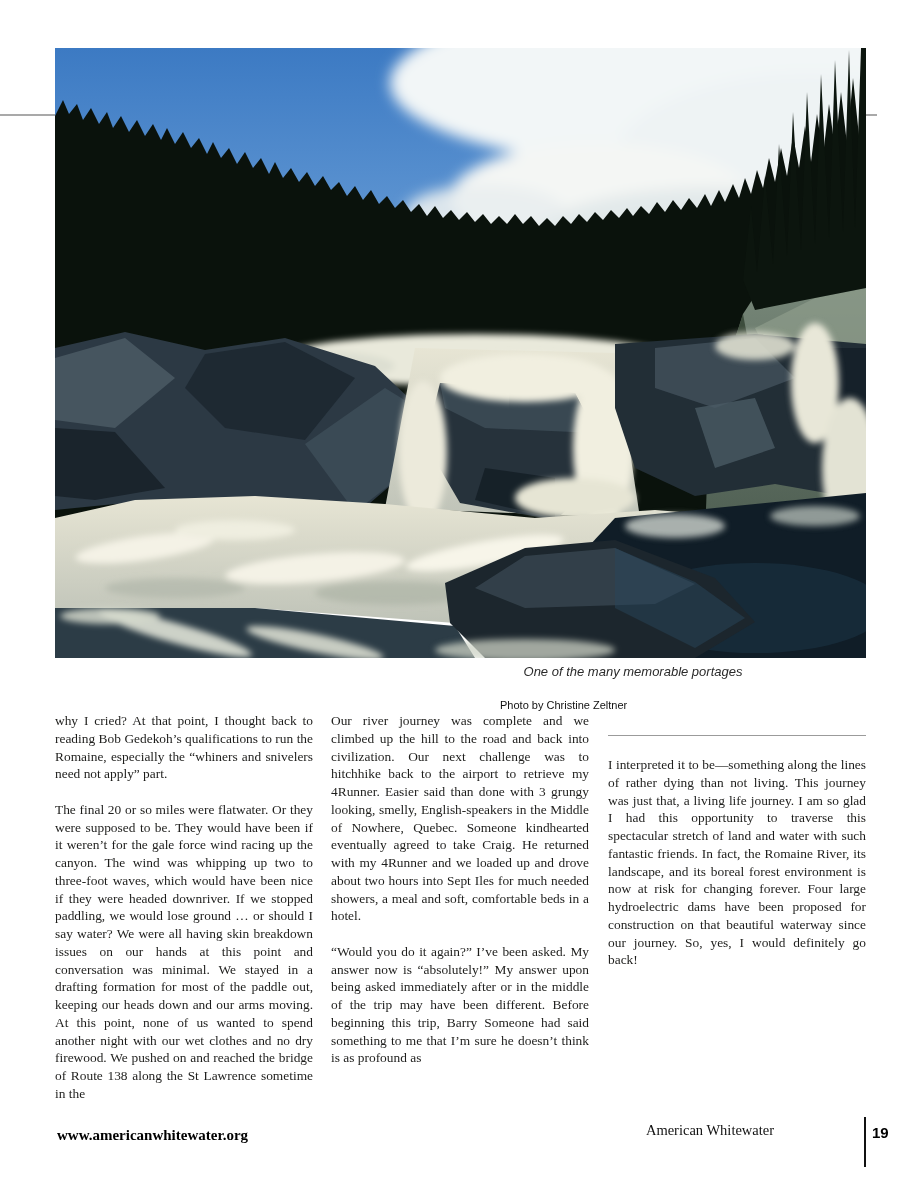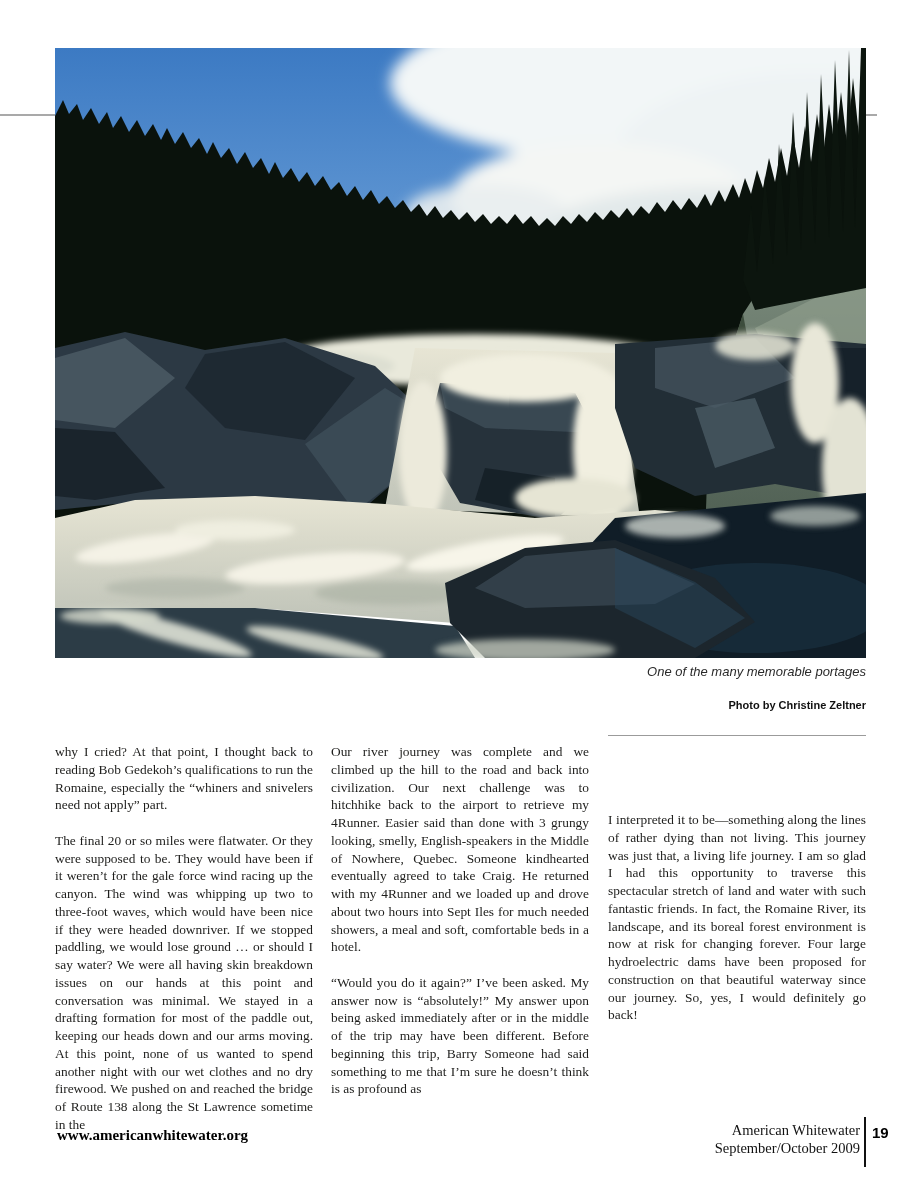--- a/index.html
+++ b/index.html
@@ -6,45 +6,45 @@
   body{
     width:921px;height:1196px;position:relative;background:#ffffff;
     font-family:"Liberation Serif","DejaVu Serif",serif;color:#1d1d1b;
     overflow:hidden;
   }
   .hairline{position:absolute;height:2px;background:#a9a9a9;}
   #hairline-left{left:0;top:114px;width:56px;}
   #hairline-right{left:866px;top:114px;width:11px;}
   #photo-frame{position:absolute;left:55px;top:48px;width:811px;height:610px;overflow:hidden;}
   #caption{
-    position:absolute;left:400px;top:664px;width:466px;text-align:right;
+    position:absolute;left:400px;top:664px;width:466px;text-align:center;
     font-family:"Liberation Sans","DejaVu Sans",sans-serif;font-style:italic;
     font-size:13px;color:#2a2a2a;
   }
   #photo-credit{
-    position:absolutetop;position:absolute;left:500px;top:699px;width:366px;text-align:right;
-    font-family:"Liberation Sans","DejaVu Sans",sans-serif;font-weight:bold;
+    position:absolutetop;position:absolute;left:500px;top:699px;width:366px;
+    font-family:"Liberation Sans","DejaVu Sans",sans-serif;font-weight:normal;
     font-size:11px;color:#111;
   }
   .col{
     position:absolute;top:712px;width:258px;
-    font-size:13.4px;line-height:17.75px;text-align:justify;margin-top:31px;
+    font-size:13.4px;line-height:17.75px;text-align:justify;
   }
   .col p{margin:0 0 17.75px 0;}
   #col-1{left:55px;}
   #col-2{left:331px;}
-  #col-3{left:608px;top:780px;}
+  #col-3{left:608px;top:756px;}
   #col3-rule{position:absolute;left:608px;top:735px;width:258px;height:1px;background:#9b9b9b;}
   #footer-website{
     position:absolute;left:57px;top:1127px;
     font-family:Liberation Serif, serif;font-weight:bold;
     font-size:15px;color:#000;
   }
   #footer-mag{
-    position:absolute;left:560px;top:1121px;width:300px;text-align:right;
+    position:absolute;left:560px;top:1121px;width:300px;text-align:center;
     font-size:14.5px;line-height:18px;color:#111;
   }
   #footer-divider{position:absolute;left:864px;top:1117px;width:2px;height:50px;background:#111;}
   #footer-page-number{
     position:absolute;left:872px;top:1124px;
     font-family:"Liberation Sans","DejaVu Sans",sans-serif;font-weight:bold;
     font-size:15px;color:#000;
   }
 </style>
 </head>
@@ -209,16 +209,15 @@
 </div>
 
 <div id="col3-rule"></div>
 <div class="col" id="col-3">
   <p>I interpreted it to be—something along the lines of rather dying than not living. This journey was just that, a living life journey. I am so glad I had this opportunity to traverse this spectacular stretch of land and water with such fantastic friends. In fact, the Romaine River, its landscape, and its boreal forest environment is now at risk for changing forever. Four large hydroelectric dams have been proposed for construction on that beautiful waterway since our journey. So, yes, I would definitely go back!</p>
 </div>
 
 <div id="footer-website">www.americanwhitewater.org</div>
 <div id="footer-mag">
   <div>American Whitewater</div>
-  <div>September/October 2009</div>
 </div>
 <div id="footer-divider"></div>
 <div id="footer-page-number">19</div>
 
 </body></html>

